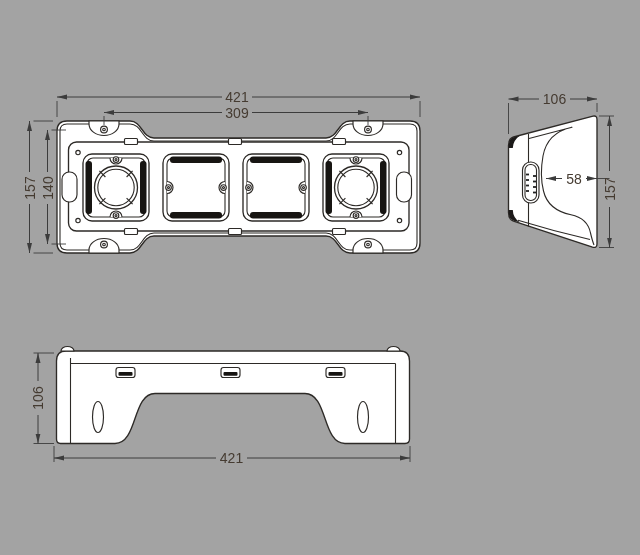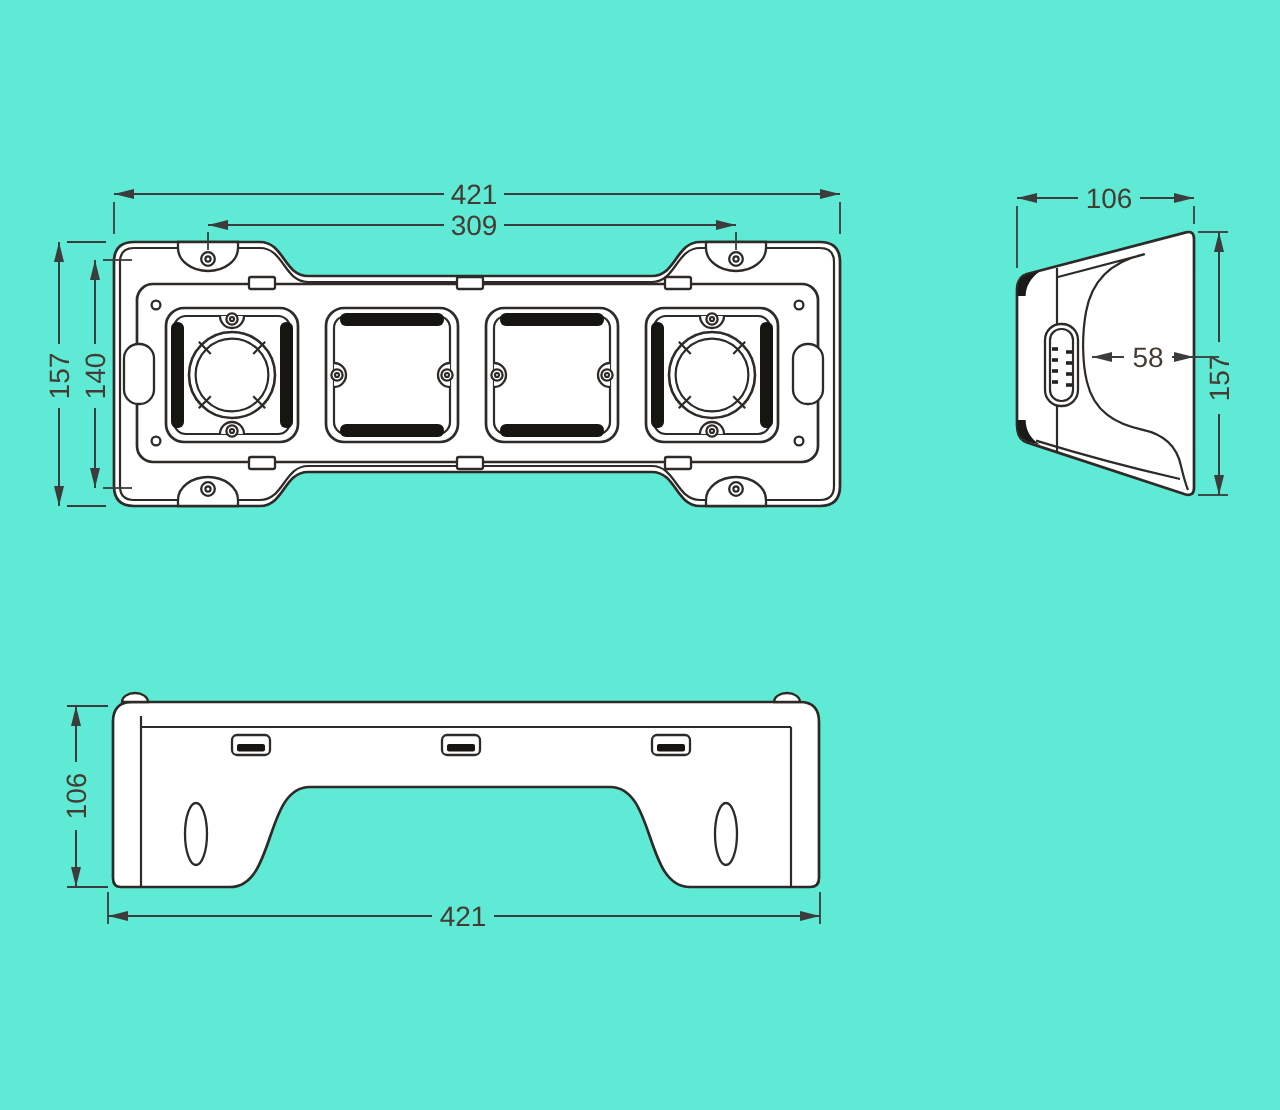--- a/index.html
+++ b/index.html
@@ -1,16 +1,16 @@
 <!DOCTYPE html>
 <html><head>
 <meta charset="utf-8">
 <style>
   html,body{margin:0;padding:0;background:#ffffff;}
-  .stage{position:relative;width:640px;height:555px;background:#5eead4;overflow:hidden;}
+  .stage{position:relative;width:640px;height:555px;background:#a3a3a3;overflow:hidden;}
   text{font-family:"Liberation Sans","DejaVu Sans",sans-serif;font-size:14px;fill:#453b31;}
   .rot{font-size:14px;}
   .fw{fill:#fff;stroke:#2d2a27;stroke-width:1.35;stroke-linejoin:round;}
   .ln{fill:none;stroke:#2d2a27;stroke-width:1.1;stroke-linejoin:round;}
   .ln13{fill:none;stroke:#2d2a27;stroke-width:1.3;stroke-linejoin:round;}
   .wh{fill:#fff;stroke:#2d2a27;stroke-width:1.15;}
   .bar{fill:#171512;stroke:none;}
   .dk{fill:#1c1a19;stroke:none;}
   .dim{stroke:#3c3c3c;stroke-width:1;fill:none;}
   .ext{stroke:#3c3c3c;stroke-width:0.9;fill:none;}

